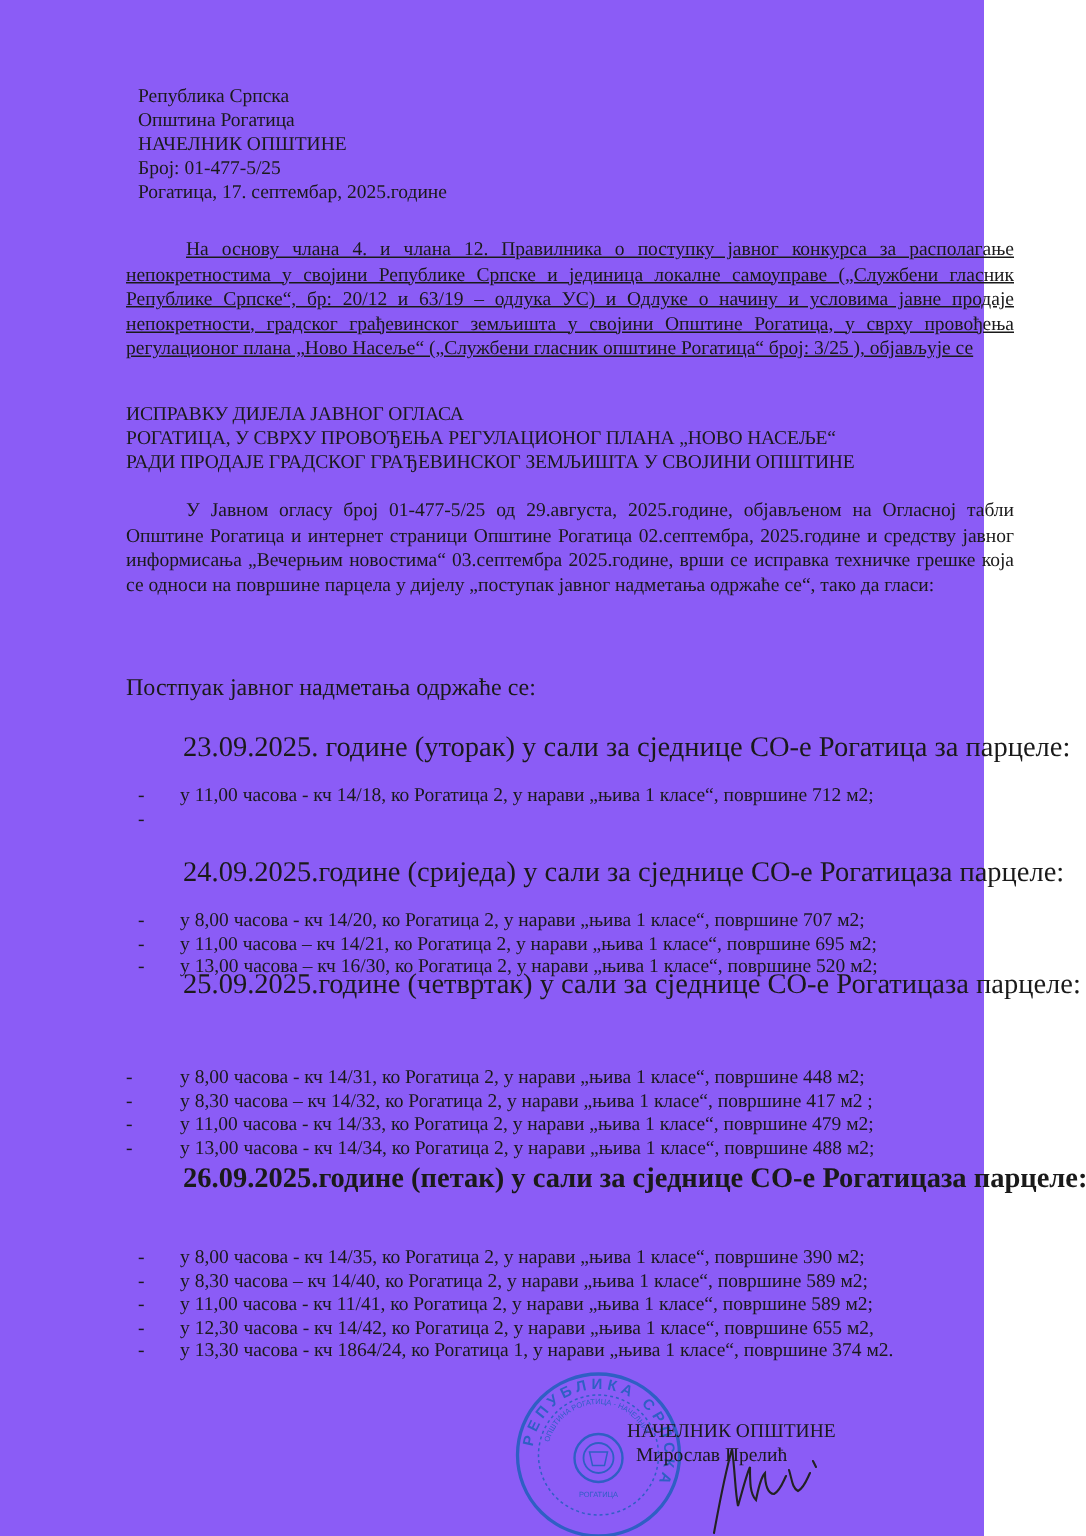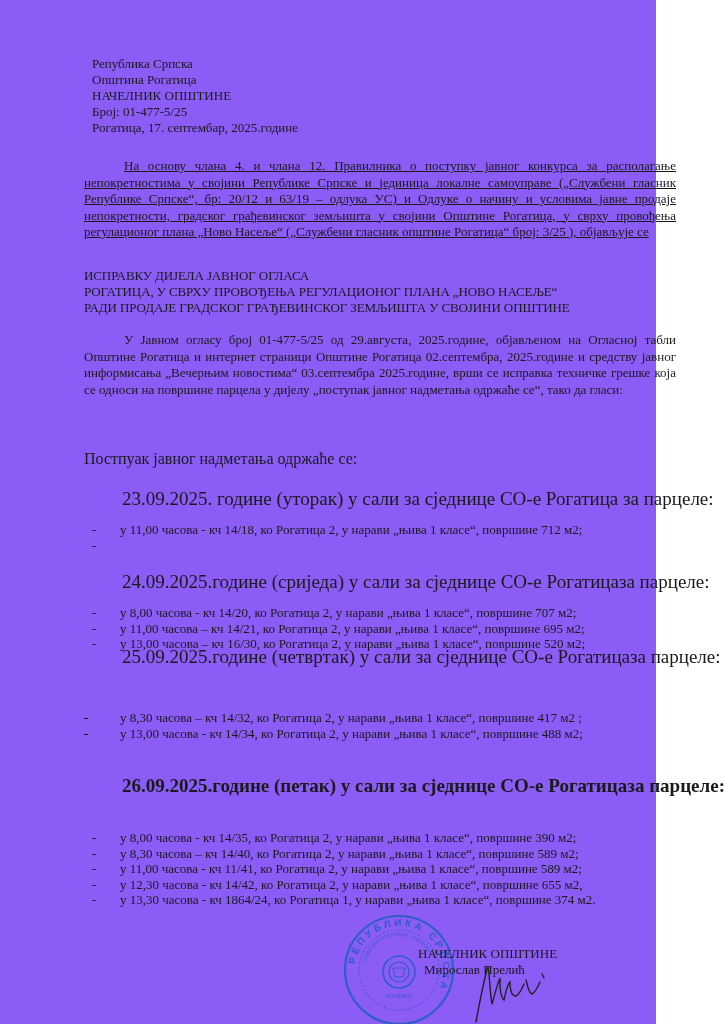--- a/index.html
+++ b/index.html
@@ -69,23 +69,23 @@
 
   <div class="daytitle" style="top:574px;">24.09.2025.године (сриједа) у сали за сједнице СО-е Рогатицаза парцеле:</div>
   <div class="items" style="top:605px;">
     <div class="item"><span class="dash">-</span><span>у 8,00 часова - кч 14/20, ко Рогатица 2, у нарави „њива 1 класе“, површине 707 м2;</span></div>
     <div class="item"><span class="dash">-</span><span>у 11,00 часова – кч 14/21, ко Рогатица 2, у нарави „њива 1 класе“, површине 695 м2;</span></div>
     <div class="item"><span class="dash">-</span><span>у 13,00 часова – кч 16/30, ко Рогатица 2, у нарави „њива 1 класе“, површине 520 м2;</span></div>
   </div>
 
   <div class="daytitle" style="top:649px;">25.09.2025.године (четвртак) у сали за сједнице СО-е Рогатицаза парцеле:</div>
   <div class="items" style="top:710px;">
-    <div class="item"><span class="dash" style="left:0">-</span></div>
+    <div class="item"><span class="dash" style="left:0">-</span><span>у 8,00 часова - кч 14/31, ко Рогатица 2, у нарави „њива 1 класе“, површине 448 м2;</span></div>
     <div class="item"><span class="dash" style="left:0">-</span><span>у 8,30 часова – кч 14/32, ко Рогатица 2, у нарави „њива 1 класе“, површине 417 м2 ;</span></div>
-    <div class="item"><span class="dash" style="left:0">-</span></div>
+    <div class="item"><span class="dash" style="left:0">-</span><span>у 11,00 часова - кч 14/33, ко Рогатица 2, у нарави „њива 1 класе“, површине 479 м2;</span></div>
     <div class="item"><span class="dash" style="left:0">-</span><span>у 13,00 часова - кч 14/34, ко Рогатица 2, у нарави „њива 1 класе“, површине 488 м2;</span></div>
   </div>
 
   <div class="daytitle" style="top:778px;font-weight:bold;">26.09.2025.године (петак)  у сали за сједнице СО-е Рогатицаза парцеле:</div>
   <div class="items" style="top:830px;">
     <div class="item"><span class="dash">-</span><span>у 8,00 часова - кч 14/35, ко Рогатица 2, у нарави „њива 1 класе“, површине 390 м2;</span></div>
     <div class="item"><span class="dash">-</span><span>у 8,30 часова – кч 14/40, ко Рогатица 2, у нарави „њива 1 класе“, површине 589 м2;</span></div>
     <div class="item"><span class="dash">-</span><span>у 11,00 часова - кч 11/41, ко Рогатица 2, у нарави „њива 1 класе“, површине 589 м2;</span></div>
     <div class="item"><span class="dash">-</span><span>у 12,30 часова - кч 14/42, ко Рогатица 2, у нарави „њива 1 класе“, површине 655 м2,</span></div>
     <div class="item wrap"><span class="dash">-</span><span>у 13,30 часова - кч 1864/24, ко Рогатица 1, у нарави „њива 1 класе“, површине 374 м2.</span></div>

